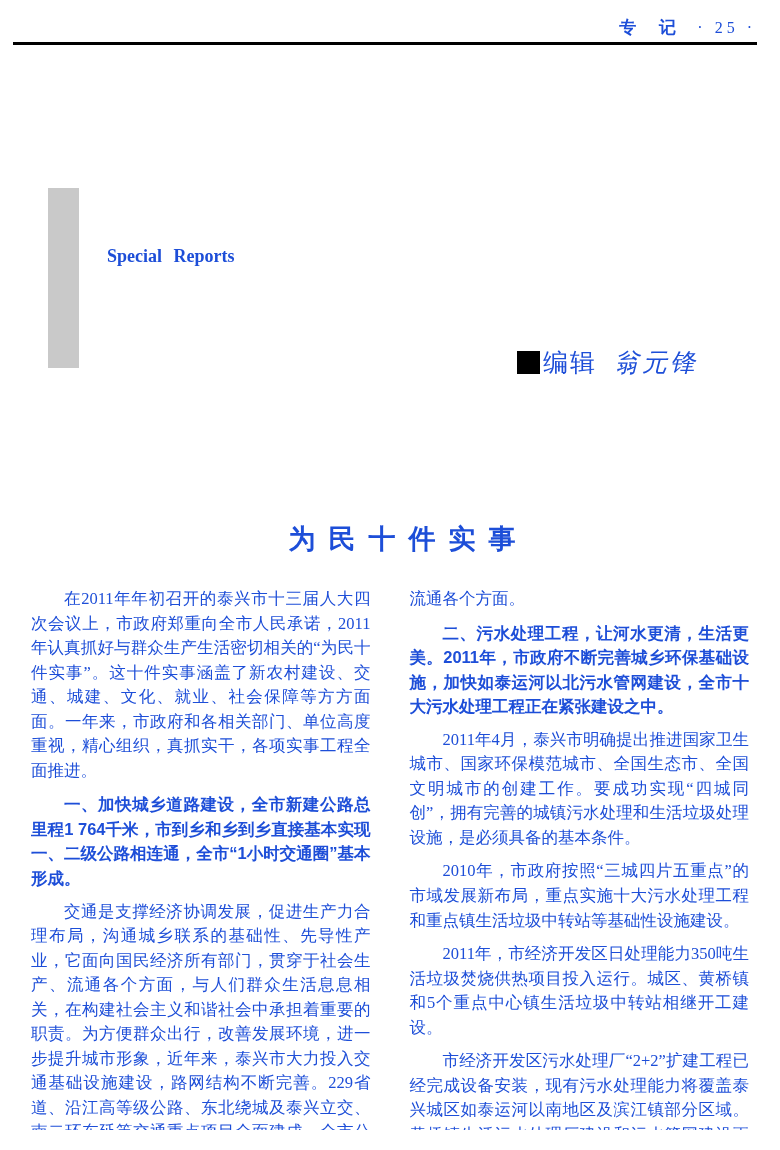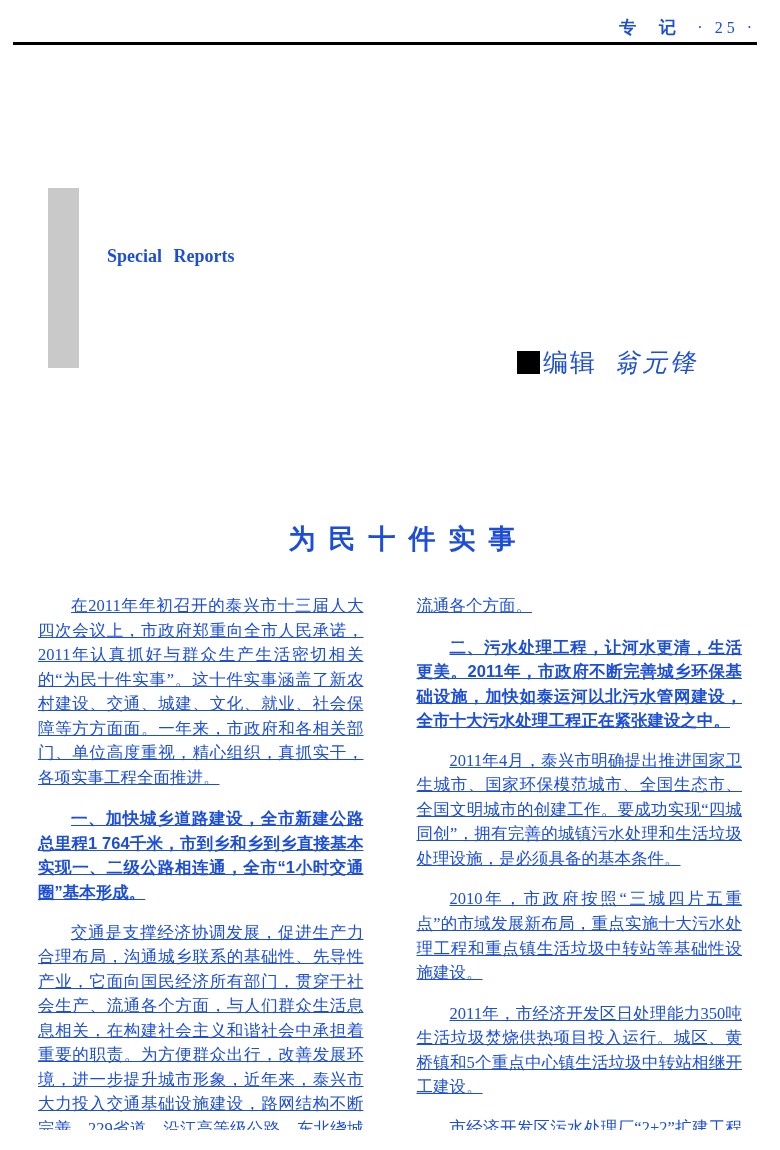--- a/index.html
+++ b/index.html
@@ -53,21 +53,21 @@
   }
   
   .columns{
     position:absolute;top:578px;left:22px;width:736px;height:552px;
     display:flex;gap:21px;overflow:hidden;
   }
   .col{
     flex:1 1 0;min-width:0;
     font-size:16.5px;line-height:24.55px;text-align:justify;
   }
-  .col p{margin:16px;padding:0;text-indent:2em;text-decoration:underline;}
+  .col p{margin:9px;padding:0;text-indent:2em;}
   .col p.no-indent{text-indent:0;}
   .col p.bold-para{
     font-weight:bold;
     font-family:"Liberation Sans","DejaVu Sans",sans-serif;
   }
 </style>
 </head>
 <body>
 
 <div class="page">

